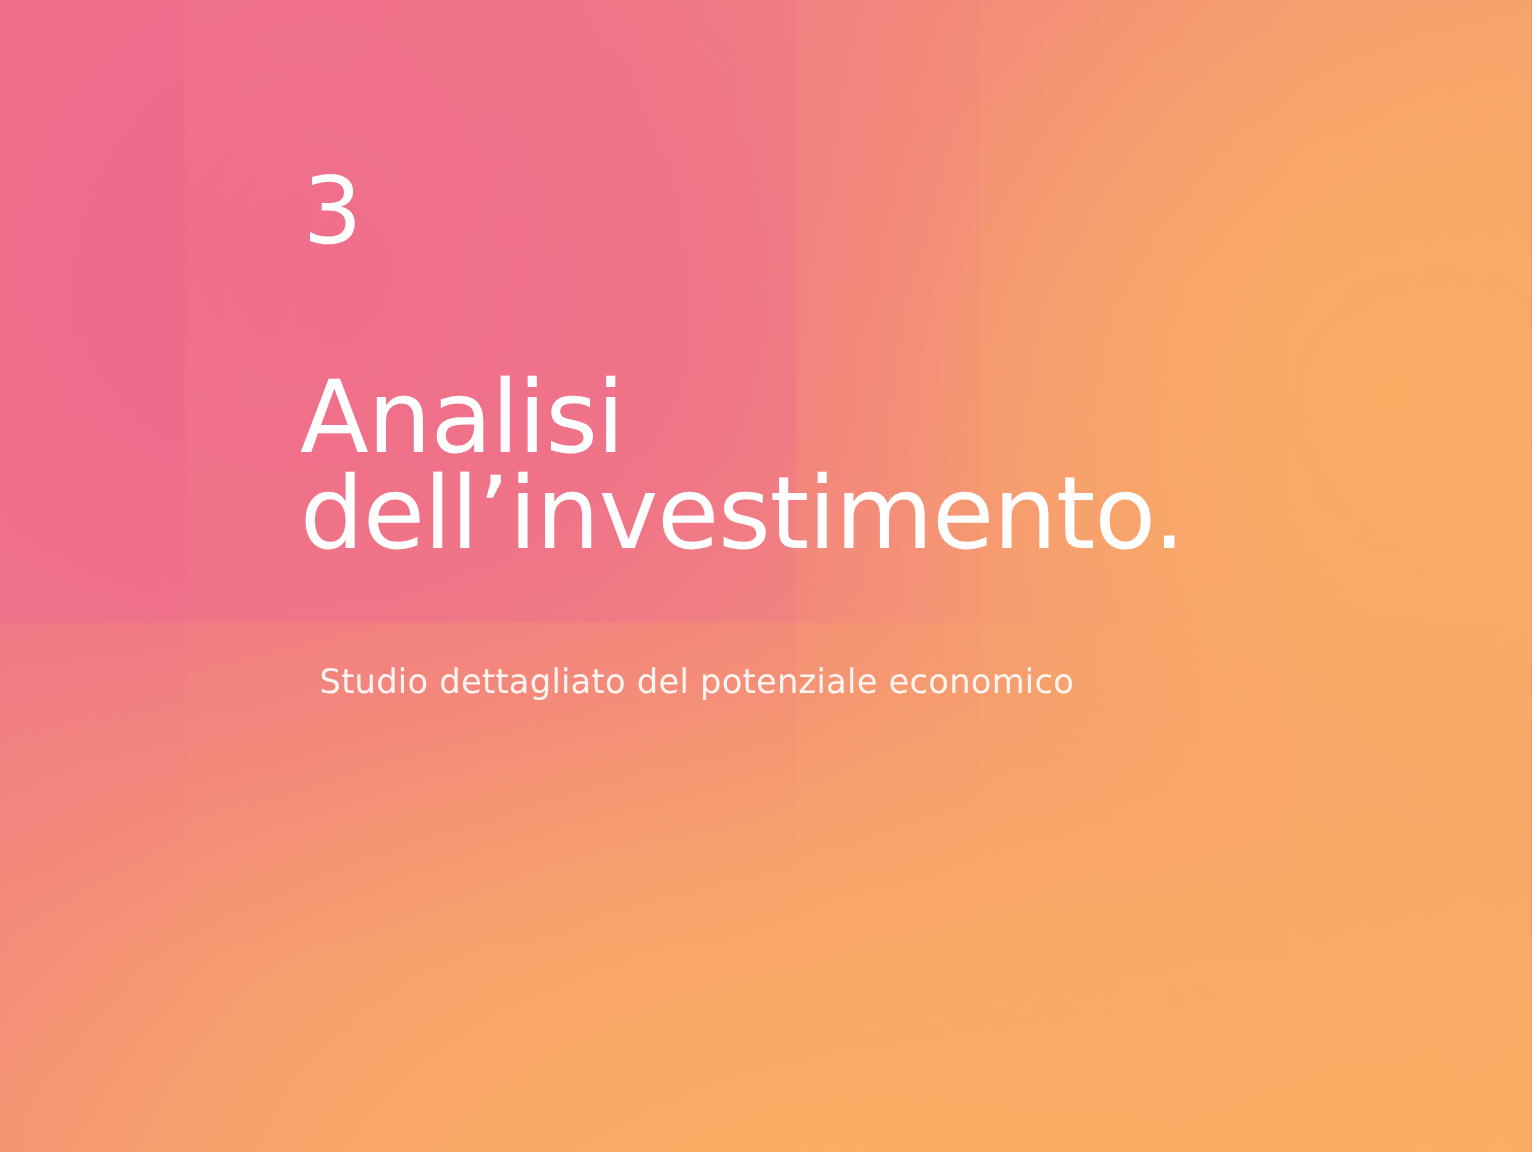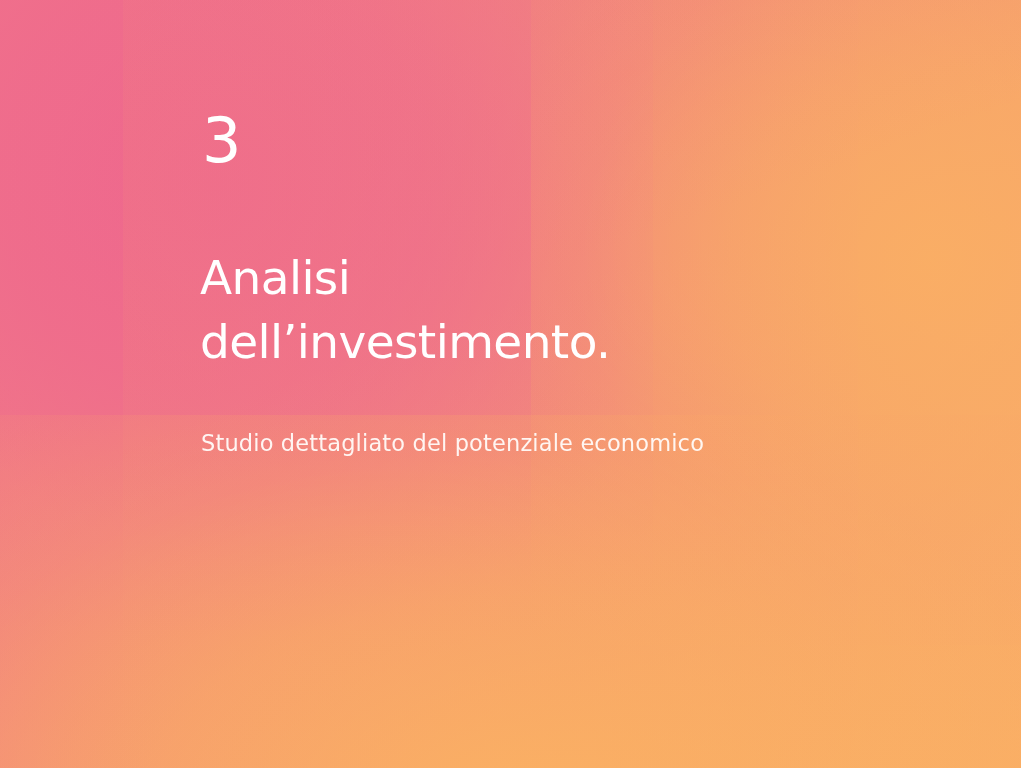--- a/index.html
+++ b/index.html
@@ -126,37 +126,37 @@
     font-weight: 400;
     color: #ffffff;
     letter-spacing: 0.5px;
   }
 
   .headline {
     position: absolute;
     top: 246px;
     left: 0;
     margin: 0;
-    font-size: 47px;
+    font-size: 67px;
     line-height: 64px;
     font-weight: 400;
     color: #ffffff;
     letter-spacing: -0.6px;
     white-space: nowrap;
   }
 
   .headline-line {
     display: block;
   }
 
   .subtitle {
     position: absolute;
     top: 428px;
     left: 1px;
-    margin: 0;
+    margin: 12px;
     font-size: 22.5px;
     line-height: 31px;
     font-weight: 400;
     color: rgba(255, 252, 250, 0.94);
     letter-spacing: 0.15px;
     white-space: nowrap;
   }
 
   .subtitle-line {
     display: block;

